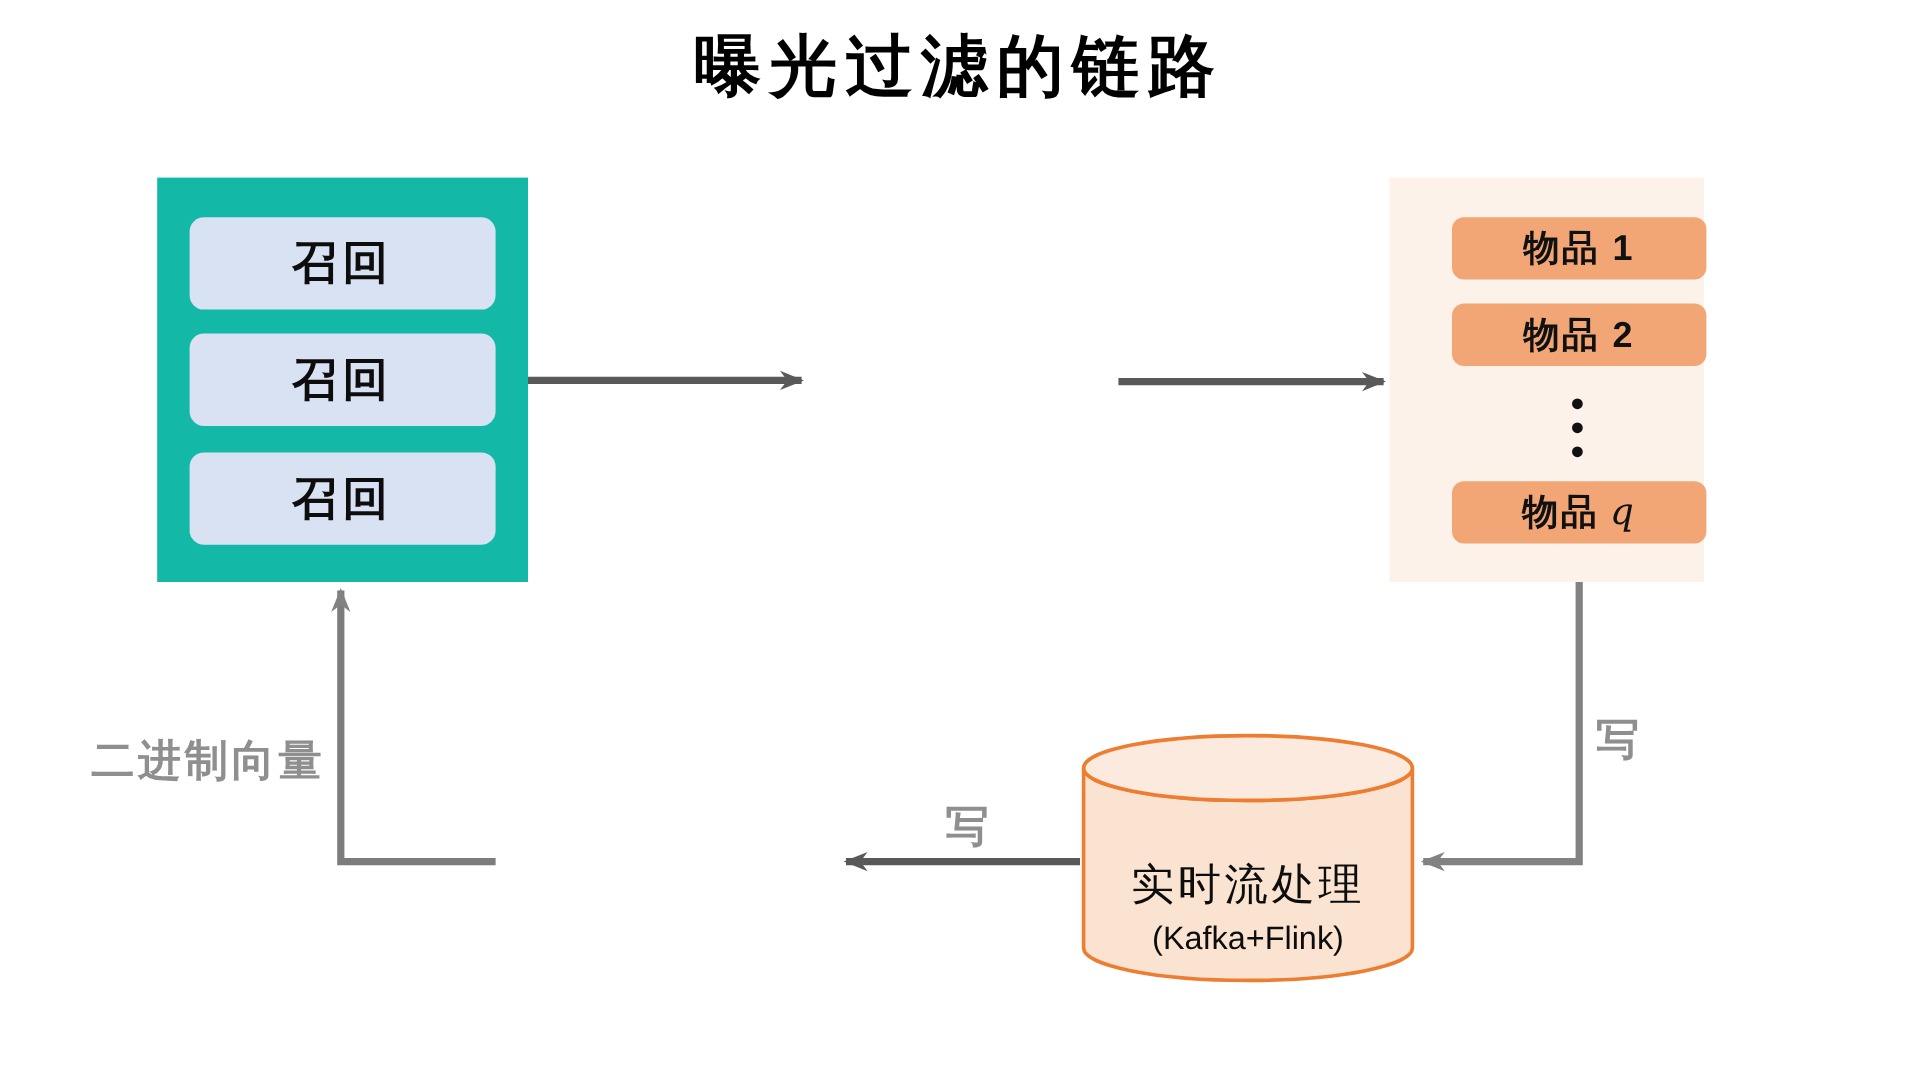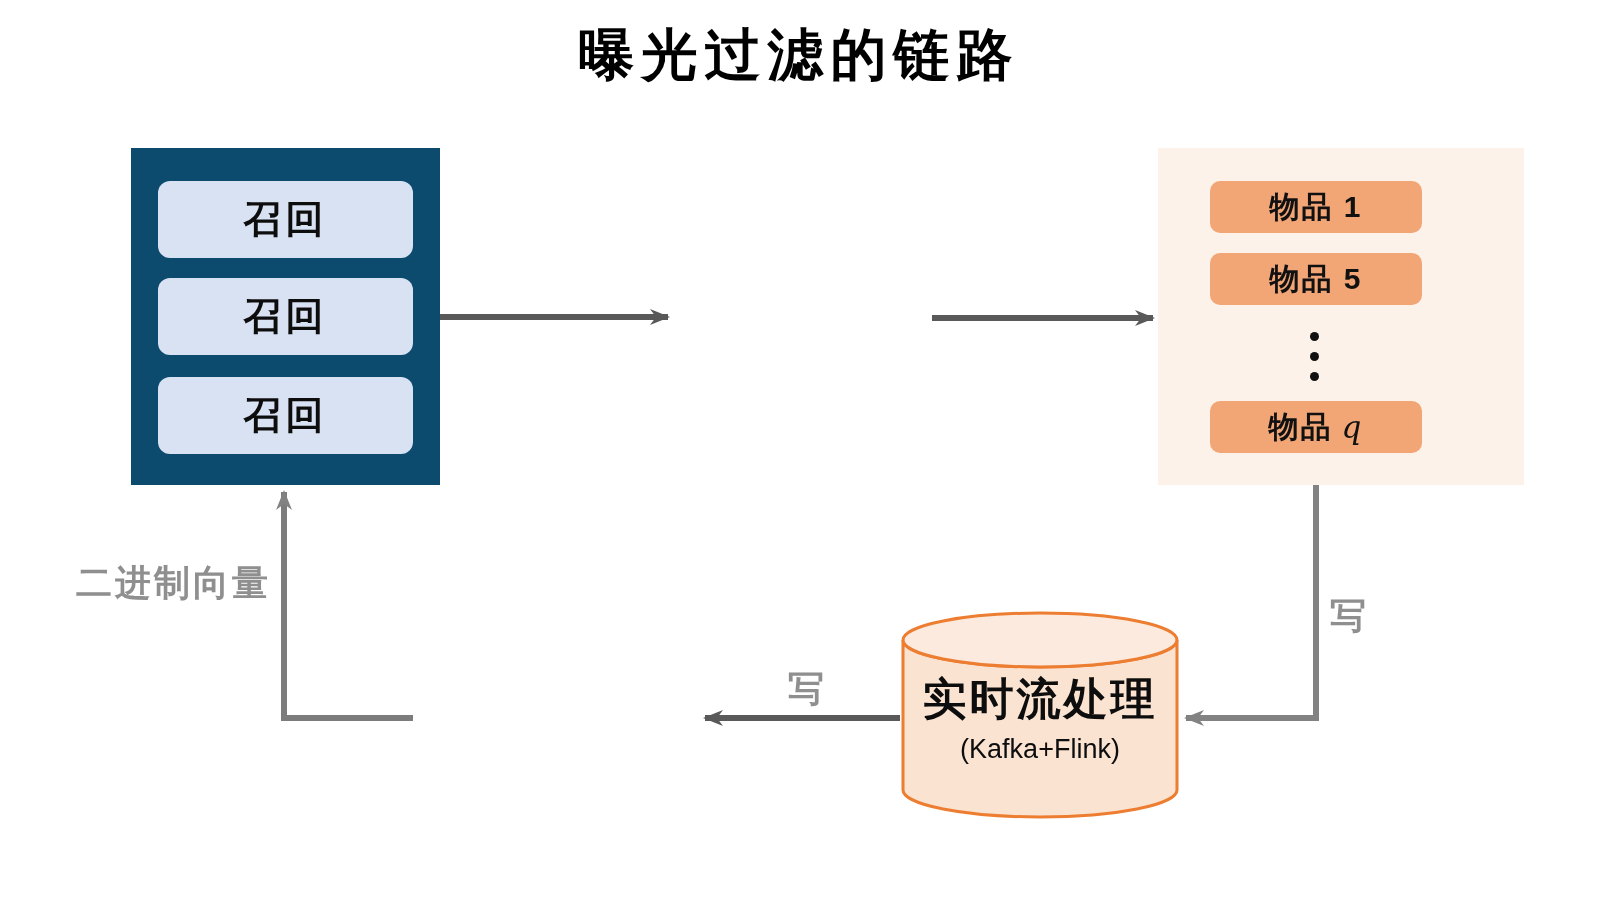--- a/index.html
+++ b/index.html
@@ -6,22 +6,22 @@
   .canvas{
     position:relative;width:1598px;height:899px;background:#ffffff;
     font-family:"Liberation Sans","DejaVu Sans",sans-serif;overflow:hidden;color:#0d0d0d;
   }
   .title{
     position:absolute;left:0;top:18px;width:100%;text-align:center;
     font-size:56px;font-weight:800;letter-spacing:7px;color:#000000;
   }
   
   .panel{position:absolute;}
-  .panel.gray{left:131px;top:148px;width:309px;height:337px;background:#0c4a6e;}
-  .panel.cream{left:1158px;top:148px;width:366px;height:337px;background:#fdf2e9;}
+  .panel.gray{left:131px;top:148px;width:309px;height:337px;background:#14b8a6;}
+  .panel.cream{left:1158px;top:148px;width:262px;height:337px;background:#fdf2e9;}
   
   .bluebox{
     position:absolute;background:#d9e2f3;border-radius:12px;
     display:flex;align-items:center;justify-content:center;
     font-size:38px;font-weight:600;color:#0d0d0d;letter-spacing:4px;
   }
   .recall{left:27px;width:255px;height:77px;}
   .recall.r0{top:33px}.recall.r1{top:130px}.recall.r2{top:229px}
   .rank{
     left:673px;top:235px;width:259px;height:165px;border-radius:38px;
@@ -43,25 +43,25 @@
   .itembox .var{font-style:italic;font-family:"DejaVu Serif","Liberation Serif",serif;
     font-weight:500;margin-left:9px;font-size:31px;}
   
   .vdots{position:absolute;left:152px;top:184px;display:flex;flex-direction:column;gap:11px;}
   .vdots span{width:9px;height:9px;border-radius:50%;background:#111;display:block;}
   
   .cyl{position:absolute;left:898px;top:608px;width:284px;height:214px;}
   .cyl .txt{
     position:absolute;left:0;top:62px;width:100%;text-align:center;color:#0d0d0d;
   }
-  .cyl .t{font-size:44px;font-weight:700;letter-spacing:3px;}
+  .cyl .t{font-size:36px;font-weight:400;letter-spacing:3px;margin-top:43px;}
   .cyl .s{font-size:27px;font-weight:500;margin-top:5px;}
   
   .edge-label{position:absolute;color:#8f8f8f;font-size:36px;font-weight:600;letter-spacing:3px;}
-  .lbl-binary{left:76px;top:559px;}
+  .lbl-binary{left:76px;top:610px;}
   .lbl-write-mid{left:788px;top:665px;}
   .lbl-write-right{left:1330px;top:592px;}
   .arrows{position:absolute;left:0;top:0;z-index:4;pointer-events:none;}
   .layer2{z-index:2;} .layer1{z-index:1;}
 </style>
 </head>
 <body>
 
 <div class="canvas">
 
@@ -78,21 +78,21 @@
       <span>召回</span>
     </div>
   </div>
 
 
   <div class="panel cream layer1">
     <div class="itembox i0">
       <span>物品 1</span>
     </div>
     <div class="itembox i1">
-      <span>物品 5</span>
+      <span>物品 2</span>
     </div>
     <div class="vdots">
       <span></span>
         <span></span>
         <span></span>
     </div>
     <div class="itembox iq">
       <span>物品</span>
       <span class="var">q</span>
     </div>

